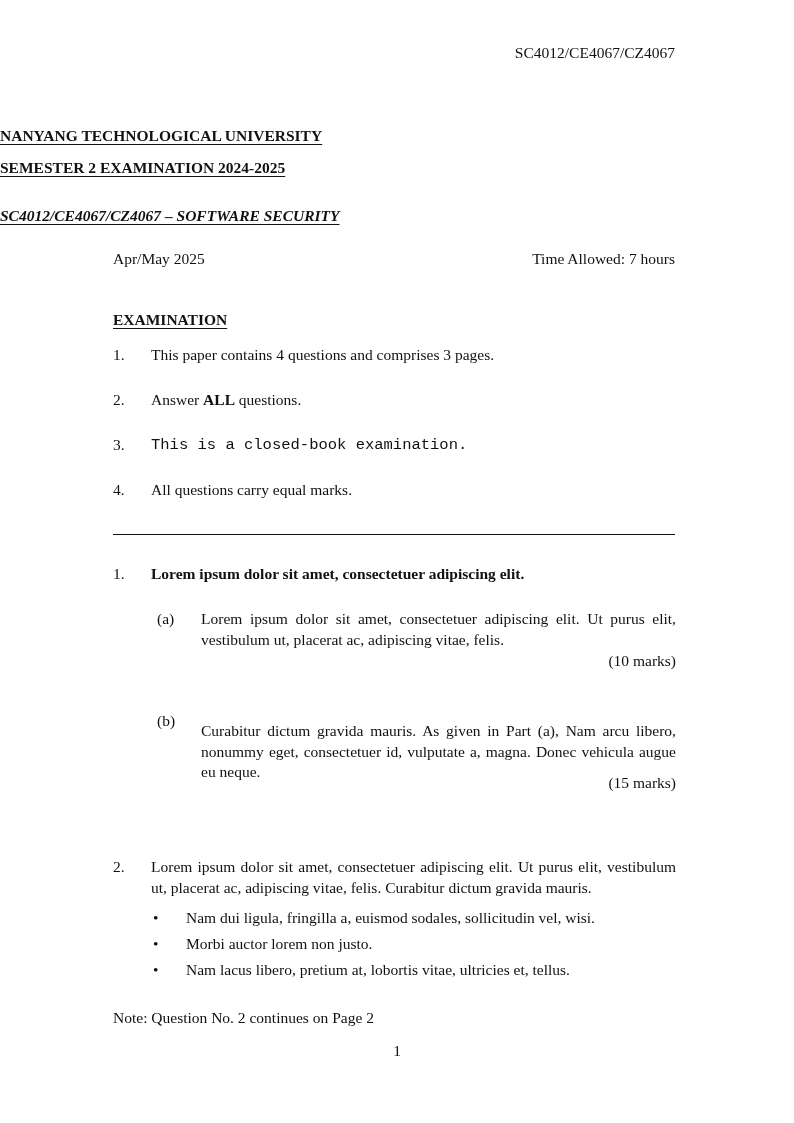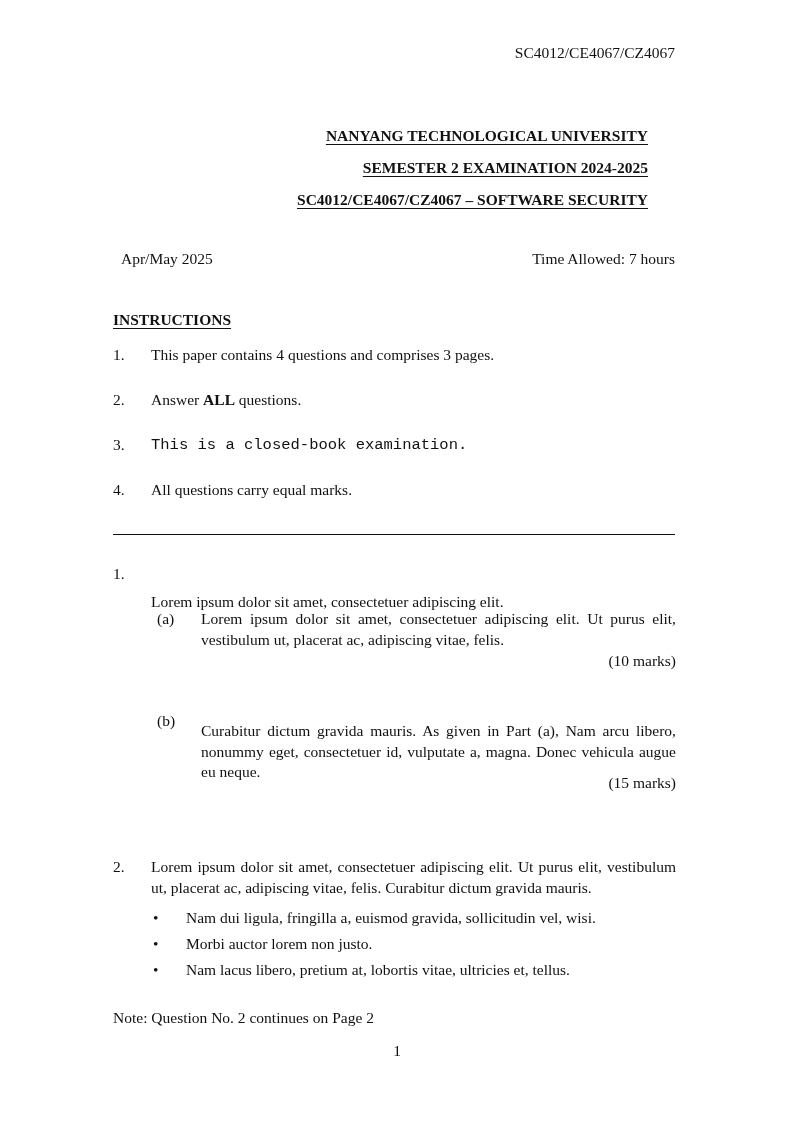--- a/index.html
+++ b/index.html
@@ -1,76 +1,76 @@
 <!DOCTYPE html>
 <html><head>
   <meta charset="utf-8">
   <style>
     html, body { margin:0; padding:0; background:#ffffff; }
     body { width:794px; height:1123px; position:relative; overflow:hidden;
       font-family:"Liberation Serif", "DejaVu Serif", serif; color:#111; font-size:15.5px; }
     .abs { position:absolute; white-space:nowrap; line-height:20px; }
     .header-code { right:119px; top:43px; }
-    .center { left:0; width:648px; text-align:right; font-weight:bold; text-decoration:underline; text-underline-offset:3px; }
+    .center { left:0; width:648px; text-align:left; font-weight:bold; text-decoration:underline; text-underline-offset:3px; }
     .bold { font-weight:bold; }
     .ul { text-decoration:underline; text-underline-offset:3px; }
     .rule { position:absolute; left:113px; width:562px; top:534px; height:0; border-top:1.5px solid #111; }
     .para { position:absolute; white-space:normal; line-height:20.5px; text-align:justify; }
     .right { text-align:right; }
   </style>
 </head>
 <body>
 
 <div>
   <div class="abs header-code">SC4012/CE4067/CZ4067</div>
 
   <div class="abs center" style="top:126px;">NANYANG TECHNOLOGICAL UNIVERSITY</div>
   <div class="abs center" style="top:158px;">SEMESTER 2 EXAMINATION 2024-2025</div>
-  <div class="abs center" style="top:190px;">SC4012/CE4067/CZ4067 –  SOFTWARE SECURITY</div>
+  <div class="abs center" style="top:206px;font-style:italic;">SC4012/CE4067/CZ4067 –  SOFTWARE SECURITY</div>
 
-  <div class="abs" style="left:113px; top:249px;margin-left:8px;">Apr/May 2025</div>
+  <div class="abs" style="left:113px; top:249px;">Apr/May 2025</div>
   <div class="abs" style="right:119px; top:249px;">Time Allowed: 7 hours</div>
 
-  <div class="abs bold ul" style="left:113px; top:310px;">INSTRUCTIONS</div>
+  <div class="abs bold ul" style="left:113px; top:310px;">EXAMINATION</div>
 
   <div>
     <div class="abs" style="left:113px; top:345px;">1.</div>
     <div class="abs" style="left:151px; top:345px;">This paper contains 4 questions and comprises 3 pages.</div>
 
     <div class="abs" style="left:113px; top:390px;">2.</div>
     <div class="abs" style="left:151px; top:390px;text-align:center;"><span>Answer </span><span class="bold">ALL</span><span> questions.</span></div>
 
     <div class="abs" style="left:113px; top:435px;">3.</div>
     <div class="abs" style="left:151px; top:435px;font-family:Liberation Mono, monospace;">This is a closed-book examination.</div>
 
     <div class="abs" style="left:113px; top:480px;">4.</div>
     <div class="abs" style="left:151px; top:480px;">All questions carry equal marks.</div>
   </div>
 
   <div class="rule"></div>
 
   <div>
     <div class="abs" style="left:113px; top:564px;">1.</div>
-    <div class="abs" style="left:151px; top:592px;">Lorem ipsum dolor sit amet, consectetuer adipiscing elit.</div>
+    <div class="abs" style="left:151px; top:564px;font-weight:bold;">Lorem ipsum dolor sit amet, consectetuer adipiscing elit.</div>
 
     <div class="abs" style="left:157px; top:609px;">(a)</div>
     <div class="para" style="left:201px; top:609px; width:475px;">Lorem ipsum dolor sit amet, consectetuer adipiscing elit.  Ut purus elit, vestibulum ut, placerat ac, adipiscing vitae, felis.</div>
     <div class="abs right" style="right:118px; top:651px;">(10 marks)</div>
 
     <div class="abs" style="left:157px; top:711px;">(b)</div>
     <div class="para" style="left:201px; top:711px; width:475px;margin-top:10px;">Curabitur dictum gravida mauris.  As given in Part (a), Nam arcu libero, nonummy eget, consectetuer id, vulputate a, magna. Donec vehicula augue eu neque.</div>
     <div class="abs right" style="right:118px; top:773px;">(15 marks)</div>
   </div>
 
   <div>
     <div class="abs" style="left:113px; top:857px;">2.</div>
     <div class="para" style="left:151px; top:857px; width:525px;">Lorem ipsum dolor sit amet, consectetuer adipiscing elit. Ut purus elit, vestibulum ut, placerat ac, adipiscing vitae, felis. Curabitur dictum gravida mauris.</div>
 
     <div class="abs" style="left:153px; top:908px;">•</div>
-    <div class="abs" style="left:186px; top:908px;">Nam dui ligula, fringilla a, euismod gravida, sollicitudin vel, wisi.</div>
+    <div class="abs" style="left:186px; top:908px;">Nam dui ligula, fringilla a, euismod sodales, sollicitudin vel, wisi.</div>
 
     <div class="abs" style="left:153px; top:934px;">•</div>
     <div class="abs" style="left:186px; top:934px;">Morbi auctor lorem non justo.</div>
 
     <div class="abs" style="left:153px; top:960px;">•</div>
     <div class="abs" style="left:186px; top:960px;">Nam lacus libero, pretium at, lobortis vitae, ultricies et, tellus.</div>
   </div>
 
   <div class="abs" style="left:113px; top:1008px;text-align:right;">Note: Question No. 2 continues on Page 2</div>
   <div class="abs" style="left:0; width:794px; text-align:center; top:1041px;">1</div>

